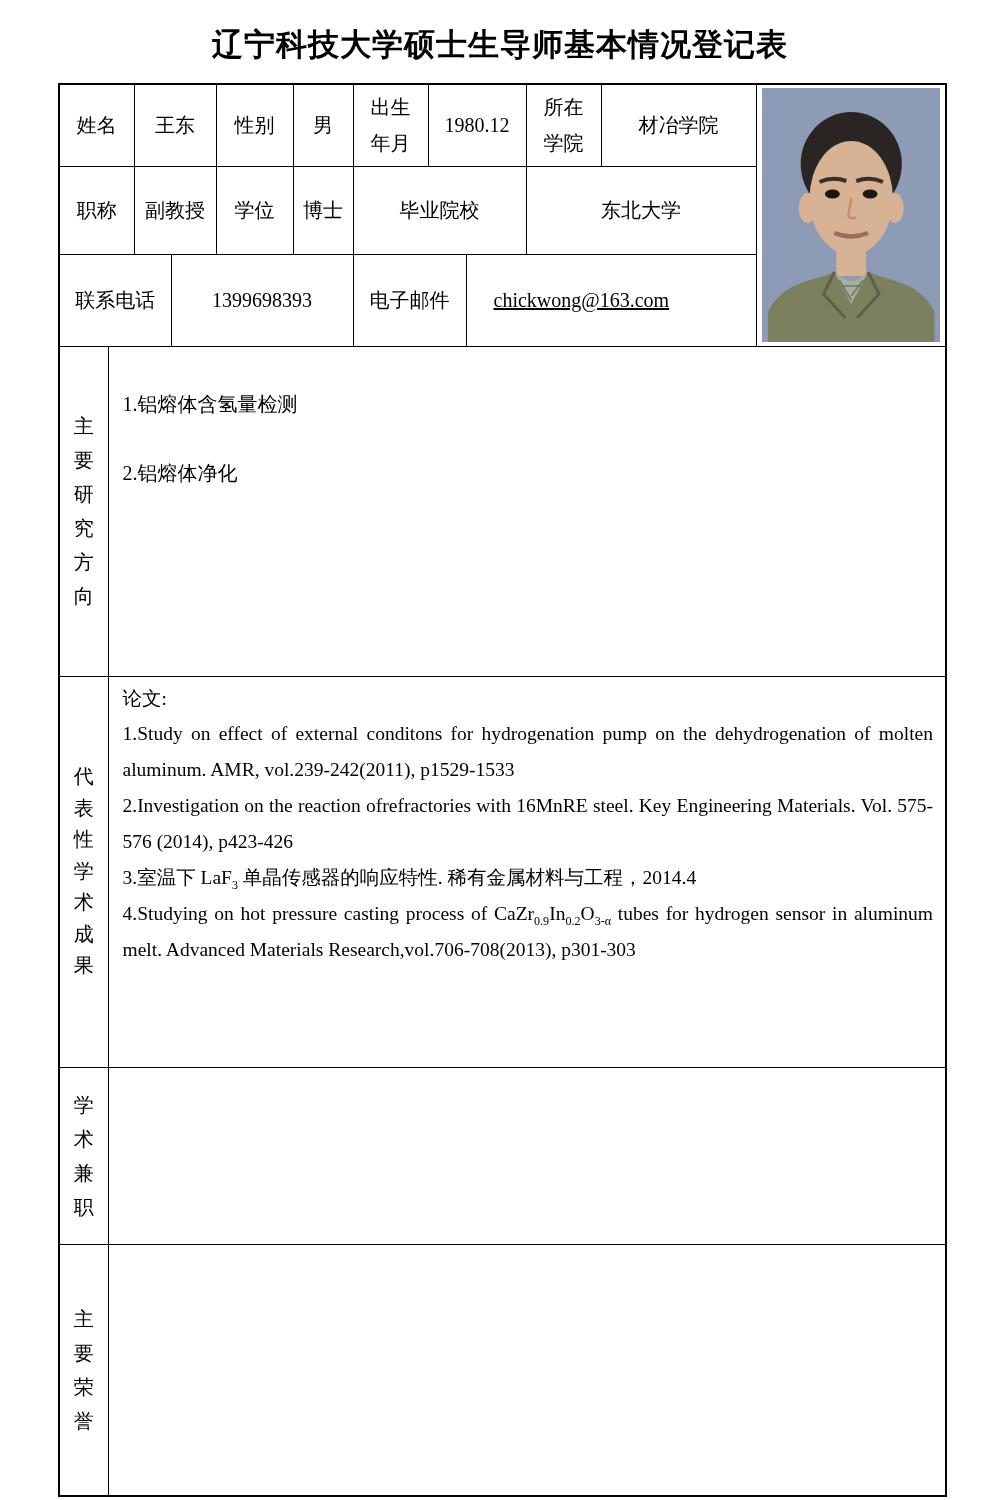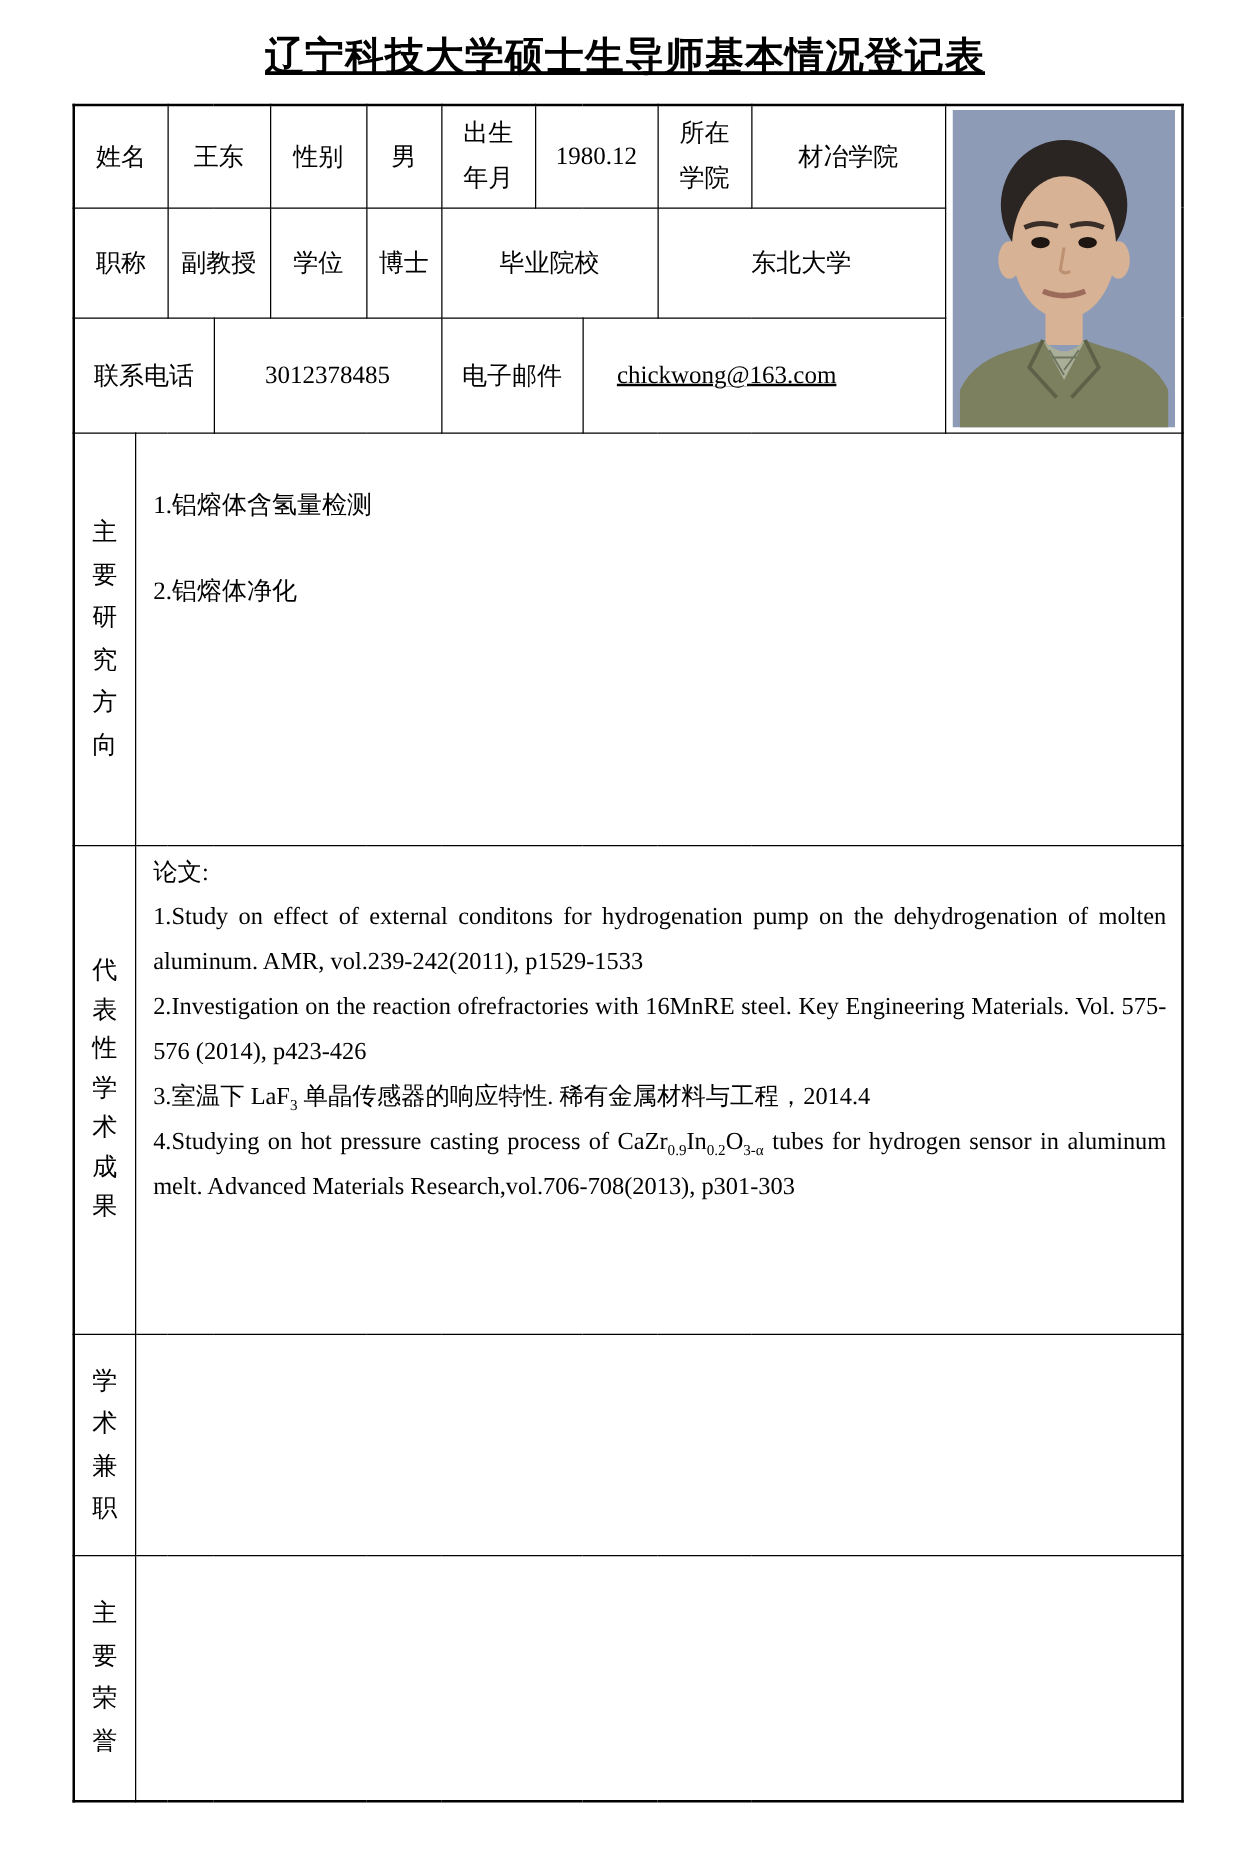--- a/index.html
+++ b/index.html
@@ -6,21 +6,20 @@
   html, body { background: #ffffff; }
   body {
     width: 1000px; height: 1500px; position: relative;
     font-family: "Liberation Serif", "DejaVu Serif", serif;
     color: #000;
   }
   .page-title {
     position: absolute; top: 24px; left: 0; width: 1000px;
     text-align: center; font-size: 31px; font-weight: bold;
     letter-spacing: 1px;
-    text-decoration: underline;
   }
   table.form {
     position: absolute; left: 58px; top: 83px;
     width: 887px; border-collapse: collapse; table-layout: fixed;
     border: 2px solid #000;
   }
   td {
     border: 1px solid #000;
     text-align: center; vertical-align: middle;
     font-size: 20px; overflow: hidden;
@@ -101,21 +100,21 @@
     <td colspan="2">职称</td>
     <td colspan="2">副教授</td>
     <td>学位</td>
     <td>博士</td>
     <td colspan="3">毕业院校</td>
     <td colspan="2">东北大学</td>
   </tr>
 
   <tr style="height:92px">
     <td colspan="3">联系电话</td>
-    <td colspan="3">3012378485</td>
+    <td colspan="3">1399698393</td>
     <td colspan="2">电子邮件</td>
     <td colspan="3" class="left-cell">
       <a class="email-link">chickwong@163.com</a>
     </td>
   </tr>
 
   <tr style="height:330px">
     <td>
       <span class="vlabel">主要研究方向</span>
     </td>
@@ -138,20 +137,20 @@
     </td>
   </tr>
 
   <tr style="height:177px">
     <td>
       <span class="vlabel">学术兼职</span>
     </td>
     <td colspan="11" class="section-content"></td>
   </tr>
 
-  <tr style="height:197px">
+  <tr style="height:252px">
     <td>
       <span class="vlabel">主要荣誉</span>
     </td>
     <td colspan="11" class="section-content"></td>
   </tr>
 </tbody>
   </table>
 
 </body></html>

